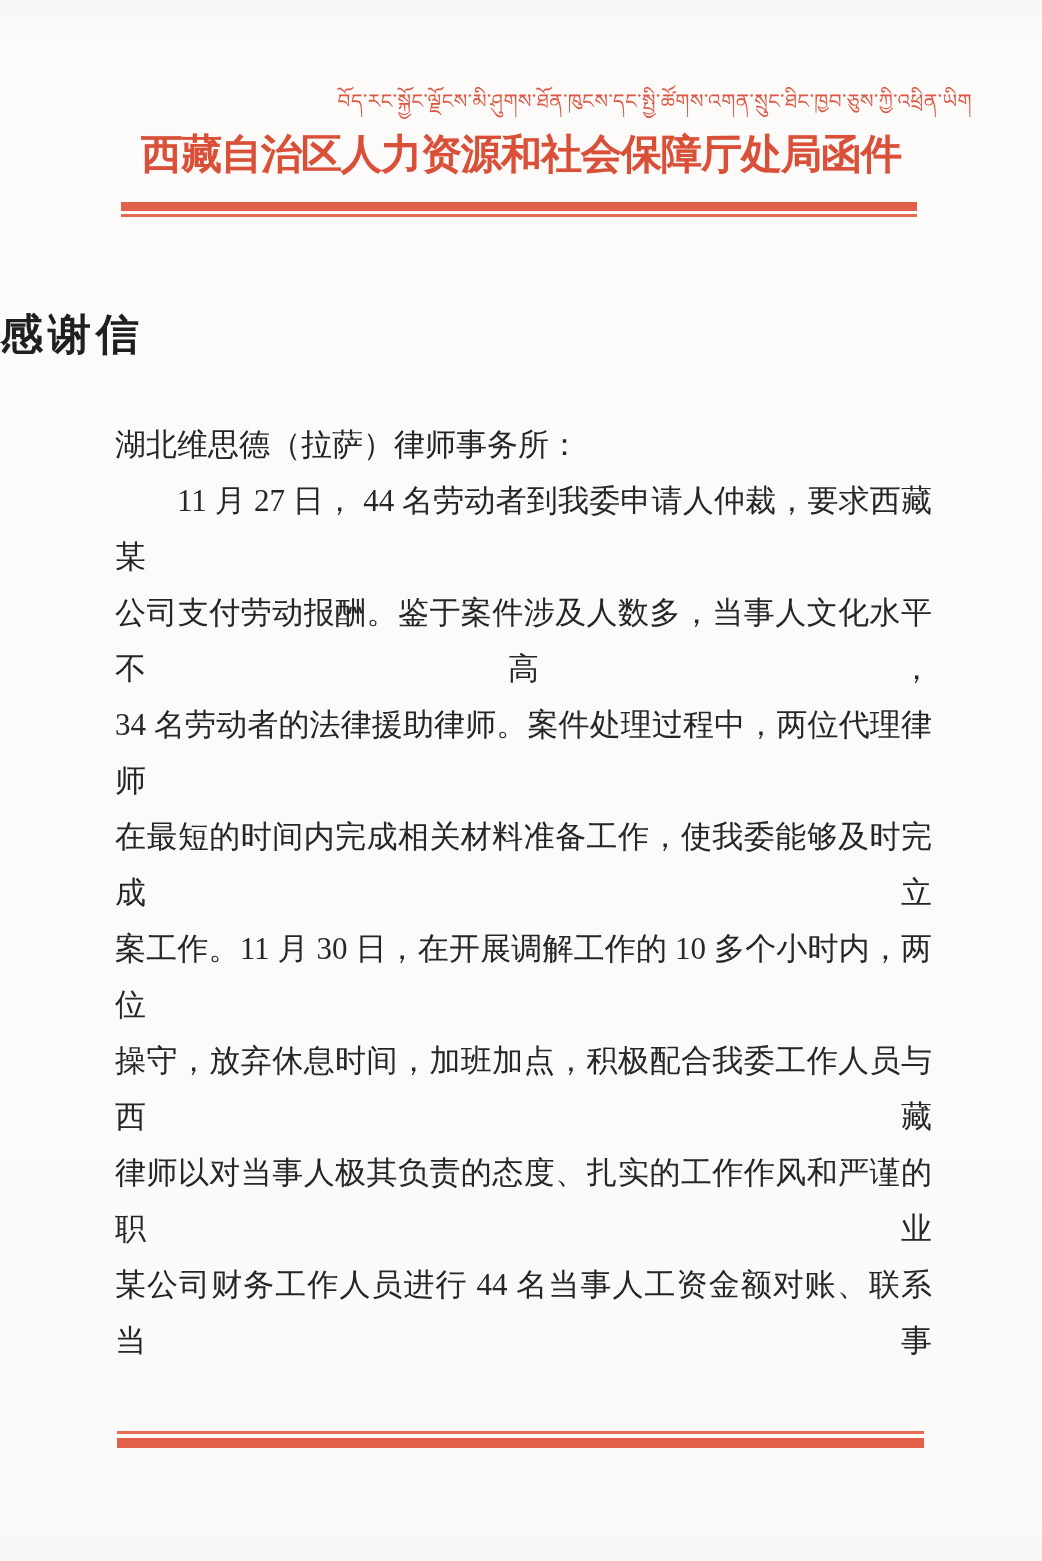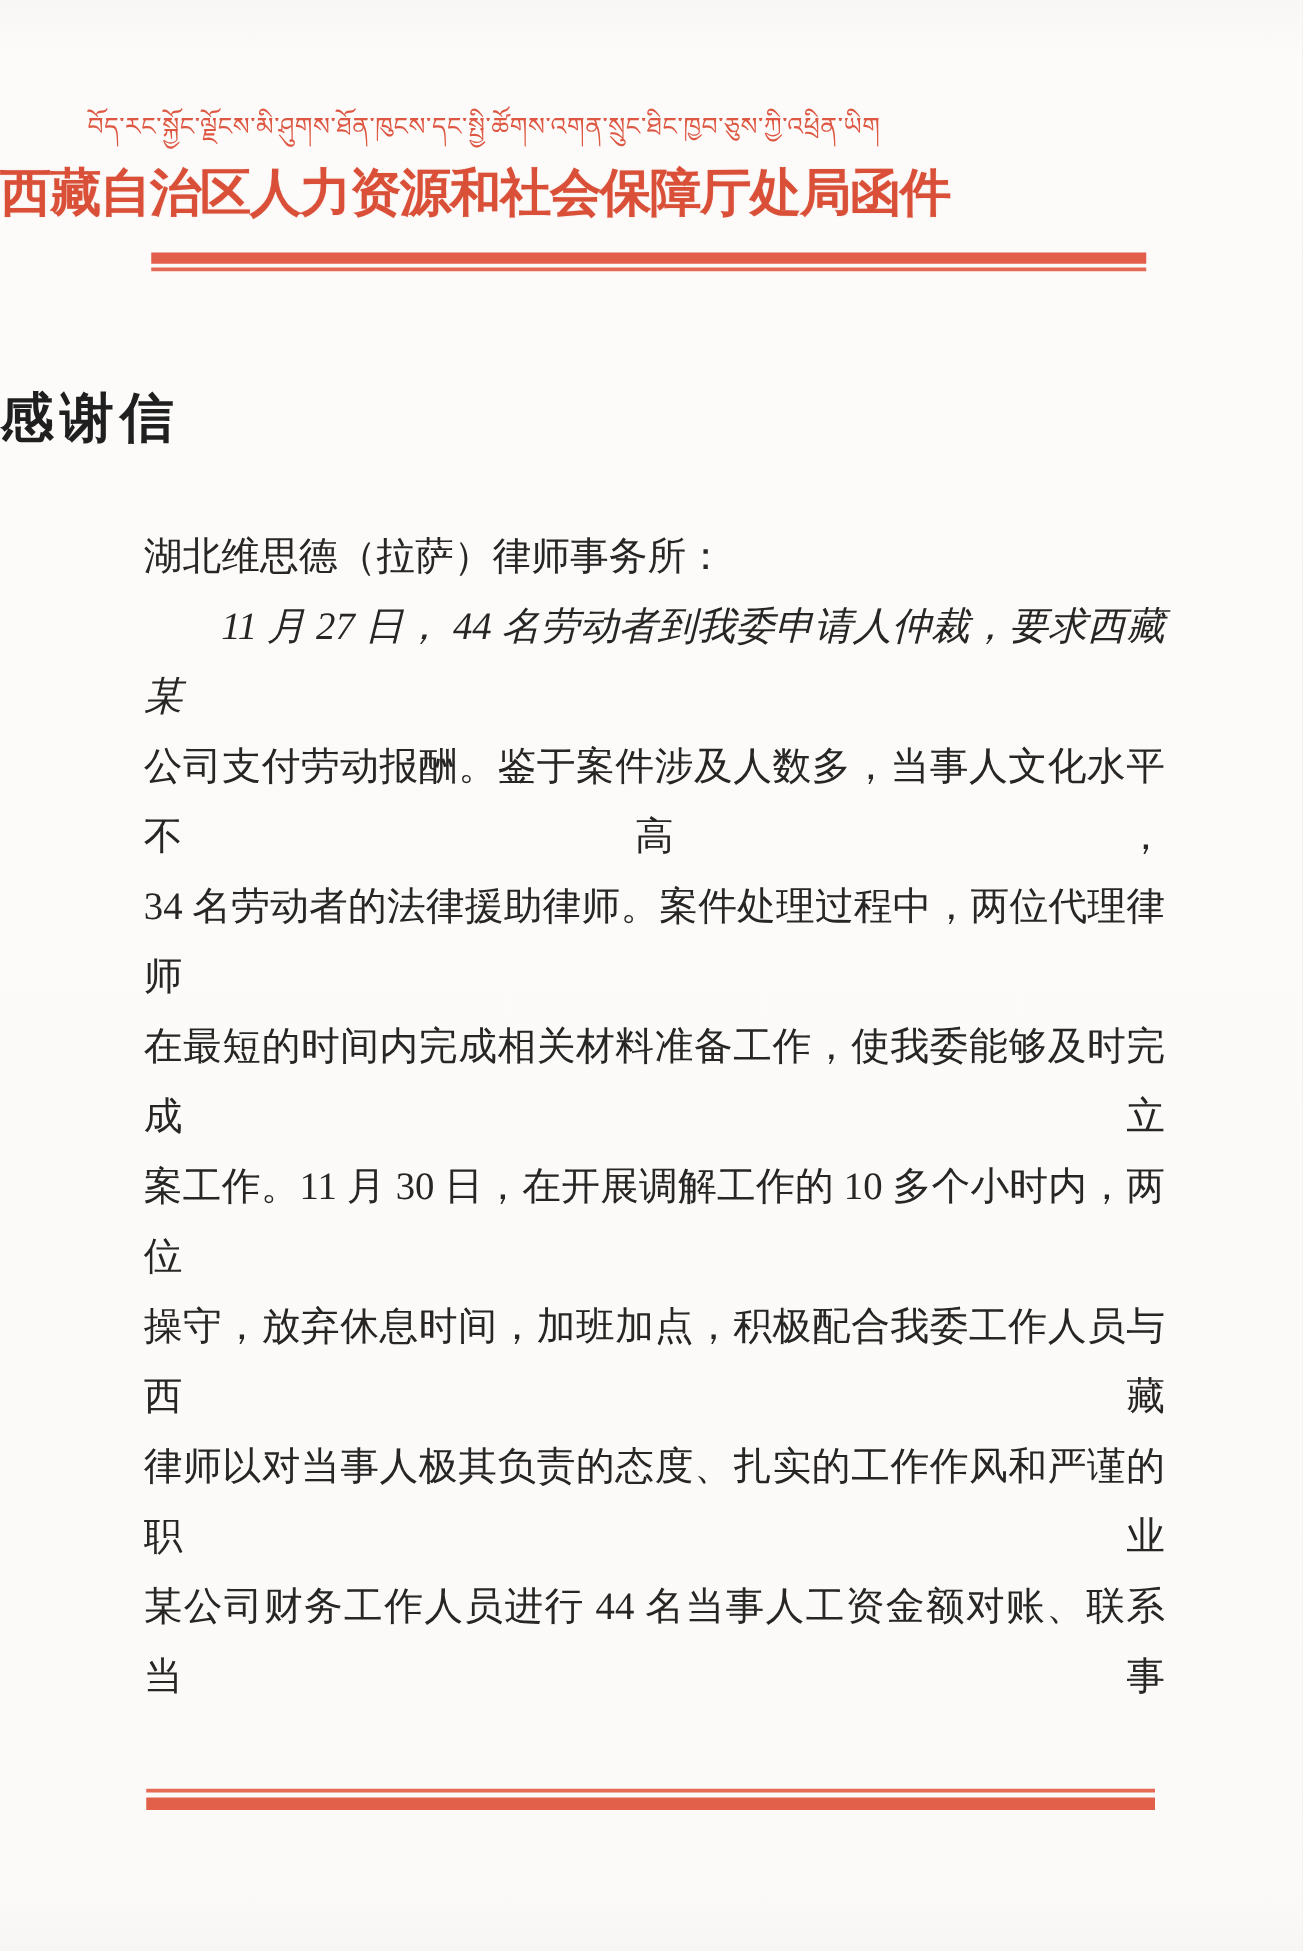--- a/index.html
+++ b/index.html
@@ -10,31 +10,32 @@
     height: 1561px;
     margin: 0 auto;
     background: linear-gradient(180deg, #f8f7f6 0%, #fcfbfa 3%, #fbfaf9 97%, #f7f6f5 100%);
     overflow: hidden;
     font-family: "Liberation Serif", "DejaVu Serif", serif;
   }
   
   .tibetan-title {
     position: absolute;
     top: 84px; left: 70px; right: 70px;
-    text-align: left;
+    text-align: right;
     font-family: "DejaVu Sans", sans-serif;
     font-size: 20px;
     line-height: 34px;
     color: #dd5742;
     letter-spacing: 0.5px;
     white-space: nowrap;
   }
   .org-title {
     position: absolute;
     top: 127px; left: 0; right: 0;
+    text-align: center;
     font-size: 41px;
     font-weight: 700;
     letter-spacing: -1px;
     color: #d94f37;
     text-shadow: 0 0 1px rgba(217, 79, 55, 0.35);
     white-space: nowrap;
   }
   .rule { position: absolute; left: 121px; width: 796px; }
   .rule-header-thick { top: 202px; height: 9px; background: #e2604a; }
   .rule-header-thin  { top: 214px; height: 3px; background: #e56b55; }
@@ -52,21 +53,21 @@
   .letter-body {
     position: absolute;
     top: 417px; left: 115px;
     width: 817px;
     font-size: 31px;
     line-height: 56px;
     color: #272624;
   }
   .line { width: 100%; }
   .just { text-align: justify; text-align-last: justify; }
-  .indent { text-indent: 2em; font-style: italic; }
+  .indent { text-indent: 2em; }
   
   .rule-footer { left: 117px; width: 807px; }
   .rule-footer-thin  { top: 1431px; height: 3px; background: #e56b55; }
   .rule-footer-thick { top: 1438px; height: 10px; background: #e2604a; }
 </style>
 </head>
 <body>
 
 <div class="page">
 

